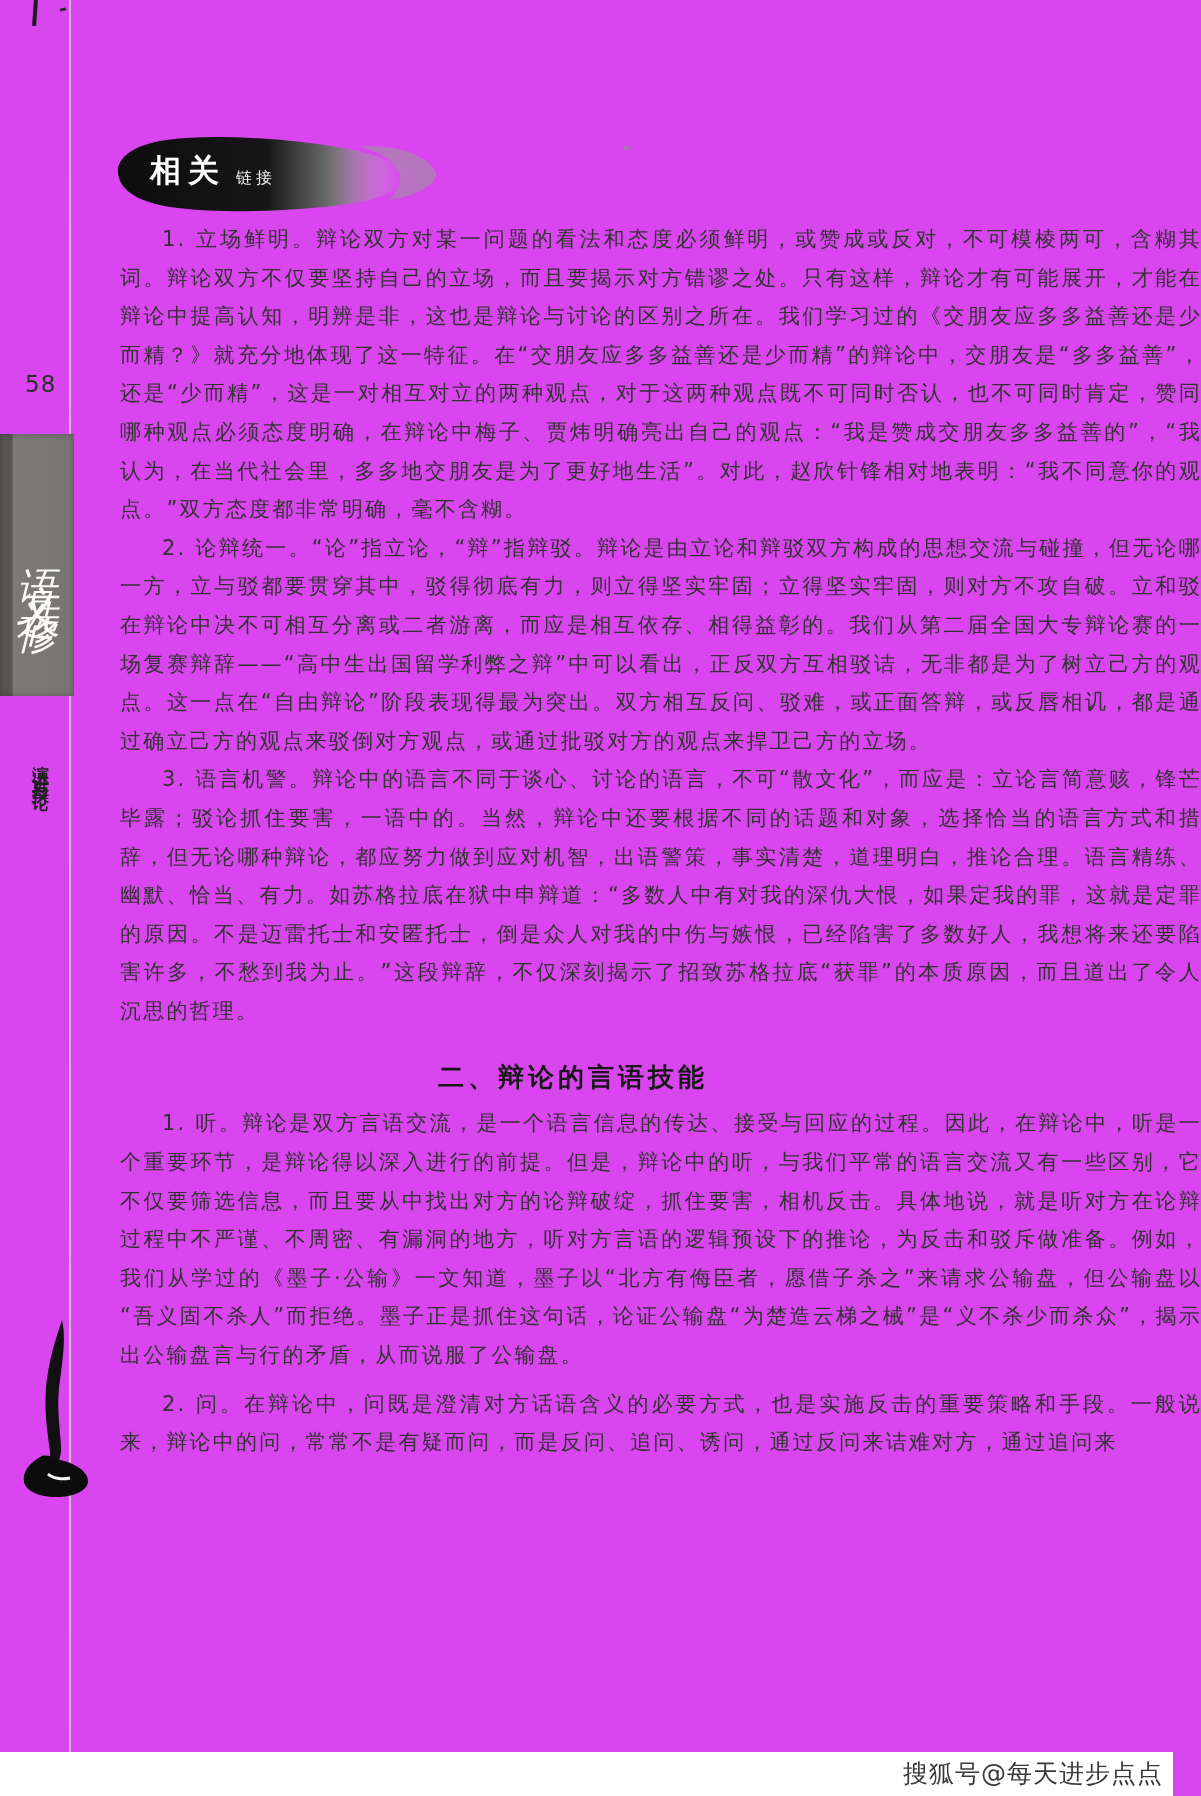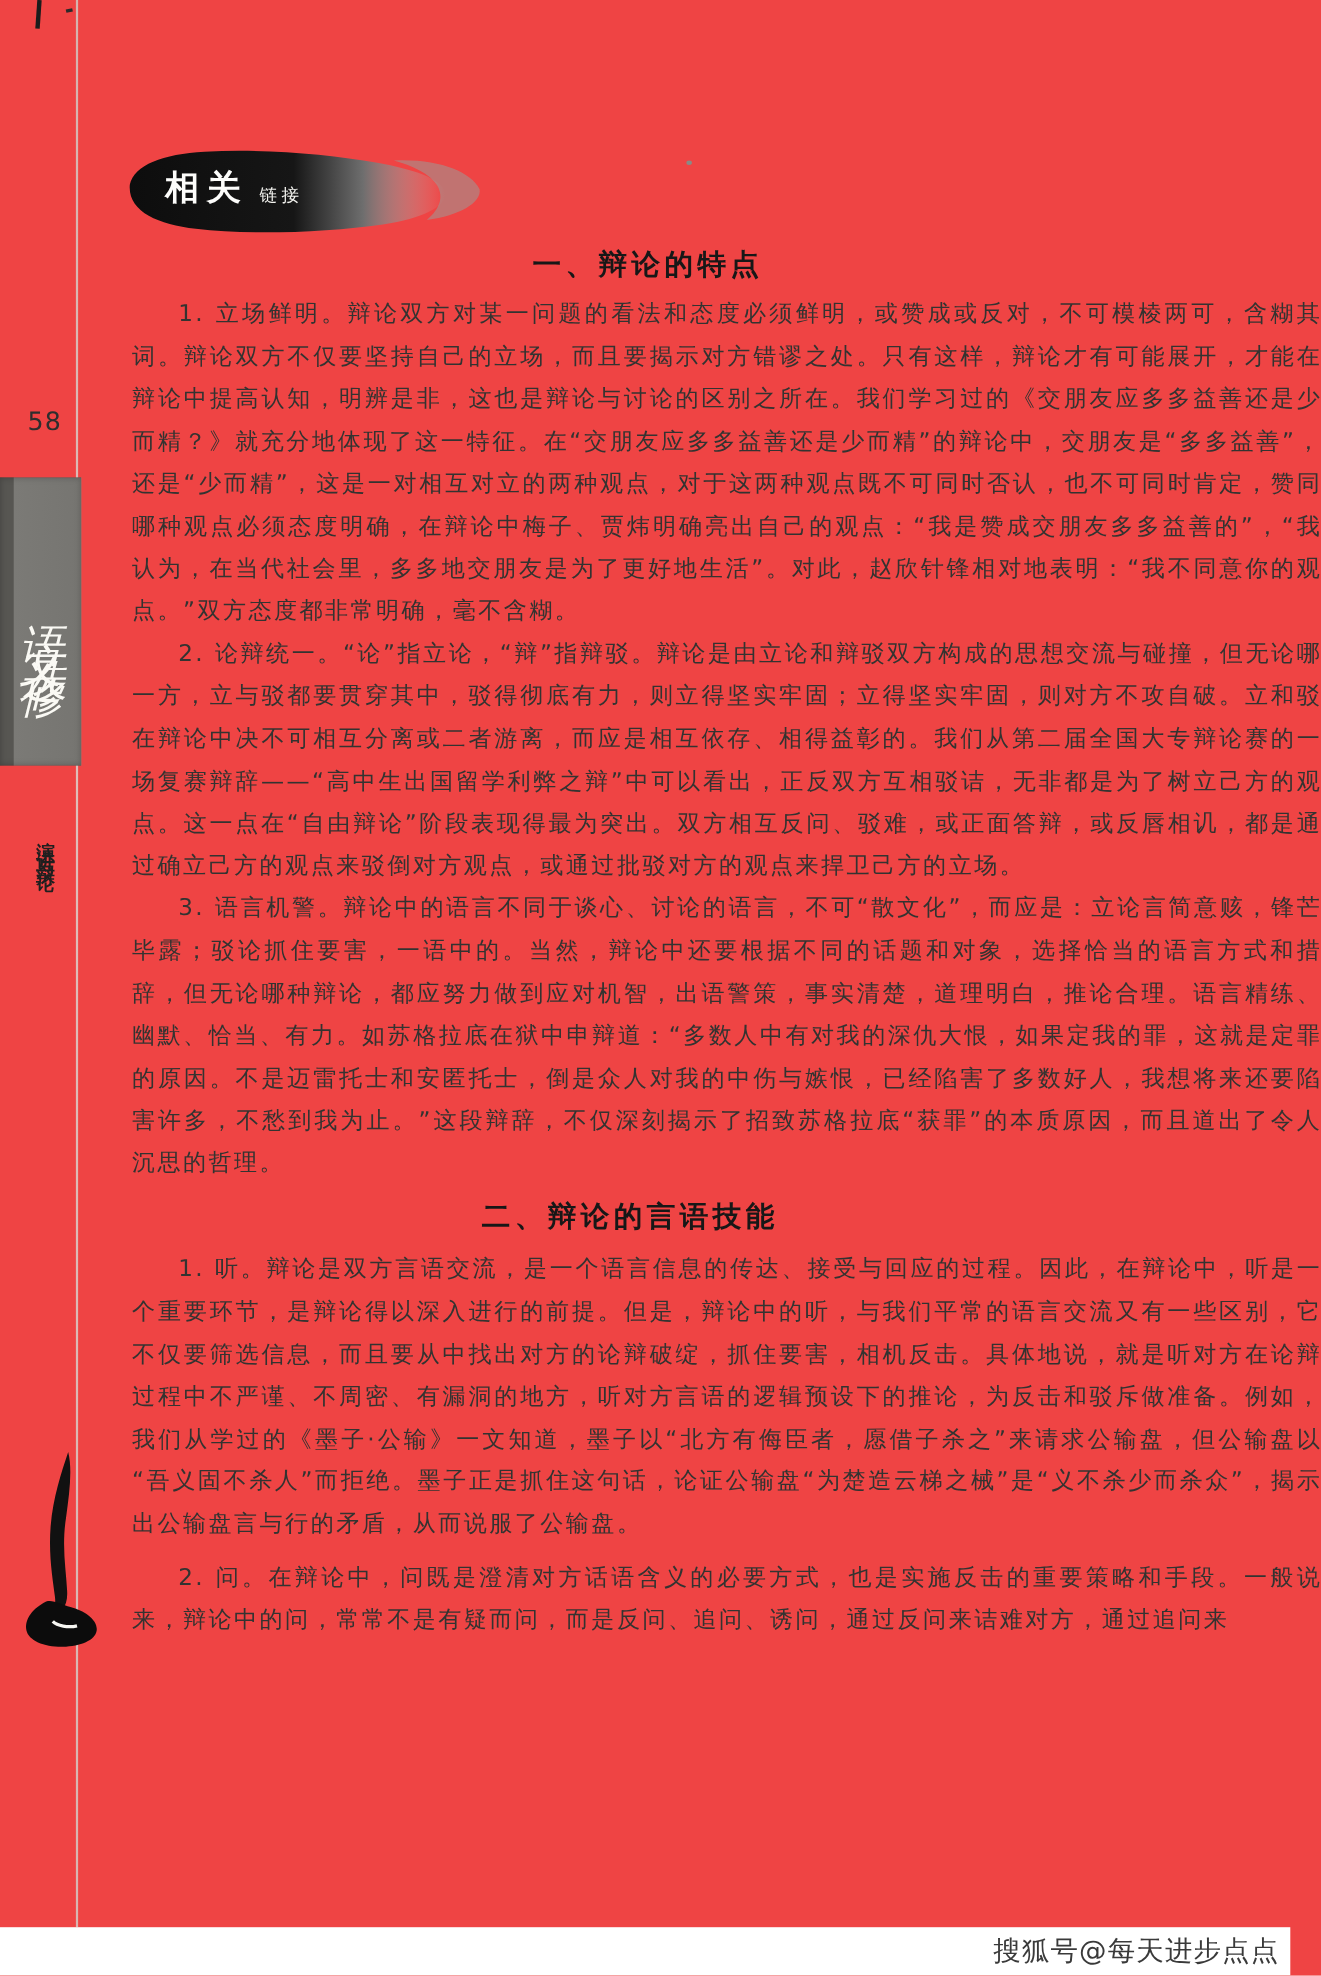--- a/index.html
+++ b/index.html
@@ -4,21 +4,21 @@
 <style>
   html,body{margin:0;padding:0;}
   body{
     width:1201px;height:1796px;
     background:#ffffff;
     font-family:"DejaVu Sans","Liberation Sans",sans-serif;
     position:relative;
   }
   .page{
     position:absolute;inset:0;
-    background:#ef4444;
+    background:#d946ef;
     overflow:hidden;
   }
   
   .fold-line{
     position:absolute;left:69px;top:0;width:2px;height:1752px;
     background:linear-gradient(180deg,#cfcfc9,#dcdcd6 40%,#d2d2cc);
     opacity:.8;
   }
   
   .tick-a{position:absolute;left:33px;top:0;width:4px;height:26px;background:#1c1c1c;transform:rotate(4deg);}
@@ -71,21 +71,21 @@
   
   .content{
     position:absolute;left:120px;top:220px;width:1082px;
   }
   .sec-heading{
     width:fit-content;margin:0 auto;
     font-size:26px;font-weight:bold;color:#171717;
     letter-spacing:4px;line-height:42px;
   }
   .sec-heading.h1{transform:translateX(-72px);margin-bottom:4px;}
-  .sec-heading.h2{transform:translateX(-88px);margin-top:10px;margin-bottom:6px;}
+  .sec-heading.h2{transform:translateX(-88px);margin-top:26px;margin-bottom:6px;}
   .content p{
     margin:0;
     font-size:21px;line-height:38.6px;
     color:#333331;
     text-align:justify;text-justify:inter-character;
     text-indent:2em;
     letter-spacing:2.2px;
   }
   .content p.gap-top{margin-top:10px;}
 
@@ -138,21 +138,20 @@
   <svg class="brush-art" width="78" height="185" viewBox="0 0 78 185">
     <path d="M44,2 C38,20 30,44 28,70 C26,96 30,118 32,134 C33,143 30,150 26,152
              C38,150 44,142 43,128 C42,108 38,88 42,62 C45,40 48,18 44,2 Z" fill="#111"></path>
     <path d="M24,138 C12,144 4,154 6,164 C8,174 24,180 42,179 C58,178 70,172 70,163
              C70,154 58,146 46,143 C38,141 30,136 24,138 Z" fill="#0c0c0c"></path>
     <path d="M30,156 C34,160 44,162 52,160" stroke="#f6f6f2" stroke-width="3" fill="none"></path>
   </svg>
 
   <div class="content">
 
-    <div class="sec-heading h1">一、辩论的特点</div>
     <p>1. 立场鲜明。辩论双方对某一问题的看法和态度必须鲜明，或赞成或反对，不可模棱两可，含糊其词。辩论双方不仅要坚持自己的立场，而且要揭示对方错谬之处。只有这样，辩论才有可能展开，才能在辩论中提高认知，明辨是非，这也是辩论与讨论的区别之所在。我们学习过的《交朋友应多多益善还是少而精？》就充分地体现了这一特征。在“交朋友应多多益善还是少而精”的辩论中，交朋友是“多多益善”，还是“少而精”，这是一对相互对立的两种观点，对于这两种观点既不可同时否认，也不可同时肯定，赞同哪种观点必须态度明确，在辩论中梅子、贾炜明确亮出自己的观点：“我是赞成交朋友多多益善的”，“我认为，在当代社会里，多多地交朋友是为了更好地生活”。对此，赵欣针锋相对地表明：“我不同意你的观点。”双方态度都非常明确，毫不含糊。</p>
     <p>2. 论辩统一。“论”指立论，“辩”指辩驳。辩论是由立论和辩驳双方构成的思想交流与碰撞，但无论哪一方，立与驳都要贯穿其中，驳得彻底有力，则立得坚实牢固；立得坚实牢固，则对方不攻自破。立和驳在辩论中决不可相互分离或二者游离，而应是相互依存、相得益彰的。我们从第二届全国大专辩论赛的一场复赛辩辞——“高中生出国留学利弊之辩”中可以看出，正反双方互相驳诘，无非都是为了树立己方的观点。这一点在“自由辩论”阶段表现得最为突出。双方相互反问、驳难，或正面答辩，或反唇相讥，都是通过确立己方的观点来驳倒对方观点，或通过批驳对方的观点来捍卫己方的立场。</p>
     <p>3. 语言机警。辩论中的语言不同于谈心、讨论的语言，不可“散文化”，而应是：立论言简意赅，锋芒毕露；驳论抓住要害，一语中的。当然，辩论中还要根据不同的话题和对象，选择恰当的语言方式和措辞，但无论哪种辩论，都应努力做到应对机智，出语警策，事实清楚，道理明白，推论合理。语言精练、幽默、恰当、有力。如苏格拉底在狱中申辩道：“多数人中有对我的深仇大恨，如果定我的罪，这就是定罪的原因。不是迈雷托士和安匿托士，倒是众人对我的中伤与嫉恨，已经陷害了多数好人，我想将来还要陷害许多，不愁到我为止。”这段辩辞，不仅深刻揭示了招致苏格拉底“获罪”的本质原因，而且道出了令人沉思的哲理。</p>
 
     <div class="sec-heading h2">二、辩论的言语技能</div>
     <p>1. 听。辩论是双方言语交流，是一个语言信息的传达、接受与回应的过程。因此，在辩论中，听是一个重要环节，是辩论得以深入进行的前提。但是，辩论中的听，与我们平常的语言交流又有一些区别，它不仅要筛选信息，而且要从中找出对方的论辩破绽，抓住要害，相机反击。具体地说，就是听对方在论辩过程中不严谨、不周密、有漏洞的地方，听对方言语的逻辑预设下的推论，为反击和驳斥做准备。例如，我们从学过的《墨子·公输》一文知道，墨子以“北方有侮臣者，愿借子杀之”来请求公输盘，但公输盘以“吾义固不杀人”而拒绝。墨子正是抓住这句话，论证公输盘“为楚造云梯之械”是“义不杀少而杀众”，揭示出公输盘言与行的矛盾，从而说服了公输盘。</p>
     <p class="gap-top">2. 问。在辩论中，问既是澄清对方话语含义的必要方式，也是实施反击的重要策略和手段。一般说来，辩论中的问，常常不是有疑而问，而是反问、追问、诱问，通过反问来诘难对方，通过追问来</p>
 
   </div>
 

